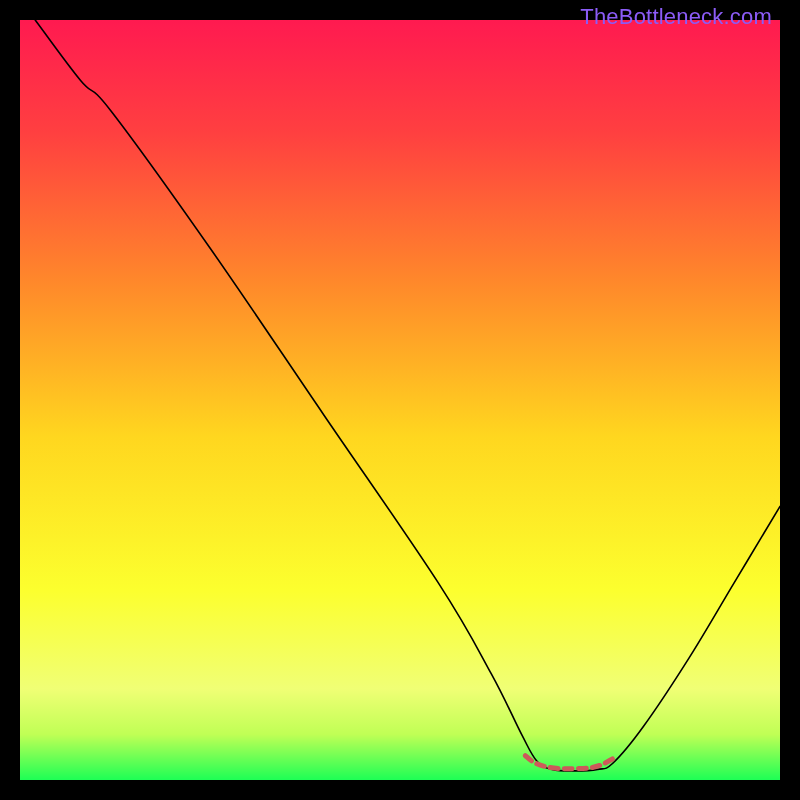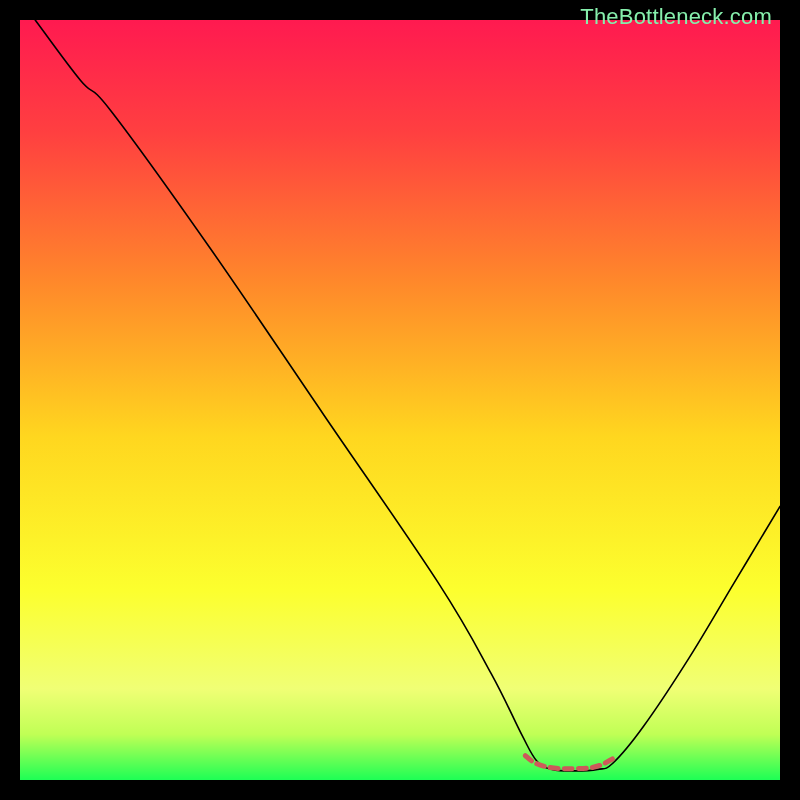--- a/index.html
+++ b/index.html
@@ -16,21 +16,21 @@
     left: 20px;
     top: 20px;
     width: 760px;
     height: 760px;
     background: #000;
   }
   .watermark {
     position: absolute;
     top: 4px;
     right: 28px;
-    color: #86efac;
+    color: #8b5cf6;
     font-size: 22px;
     font-weight: 500;
     letter-spacing: 0.2px;
     z-index: 5;
   }
   svg {
     display: block;
   }
 </style>
 </head>

